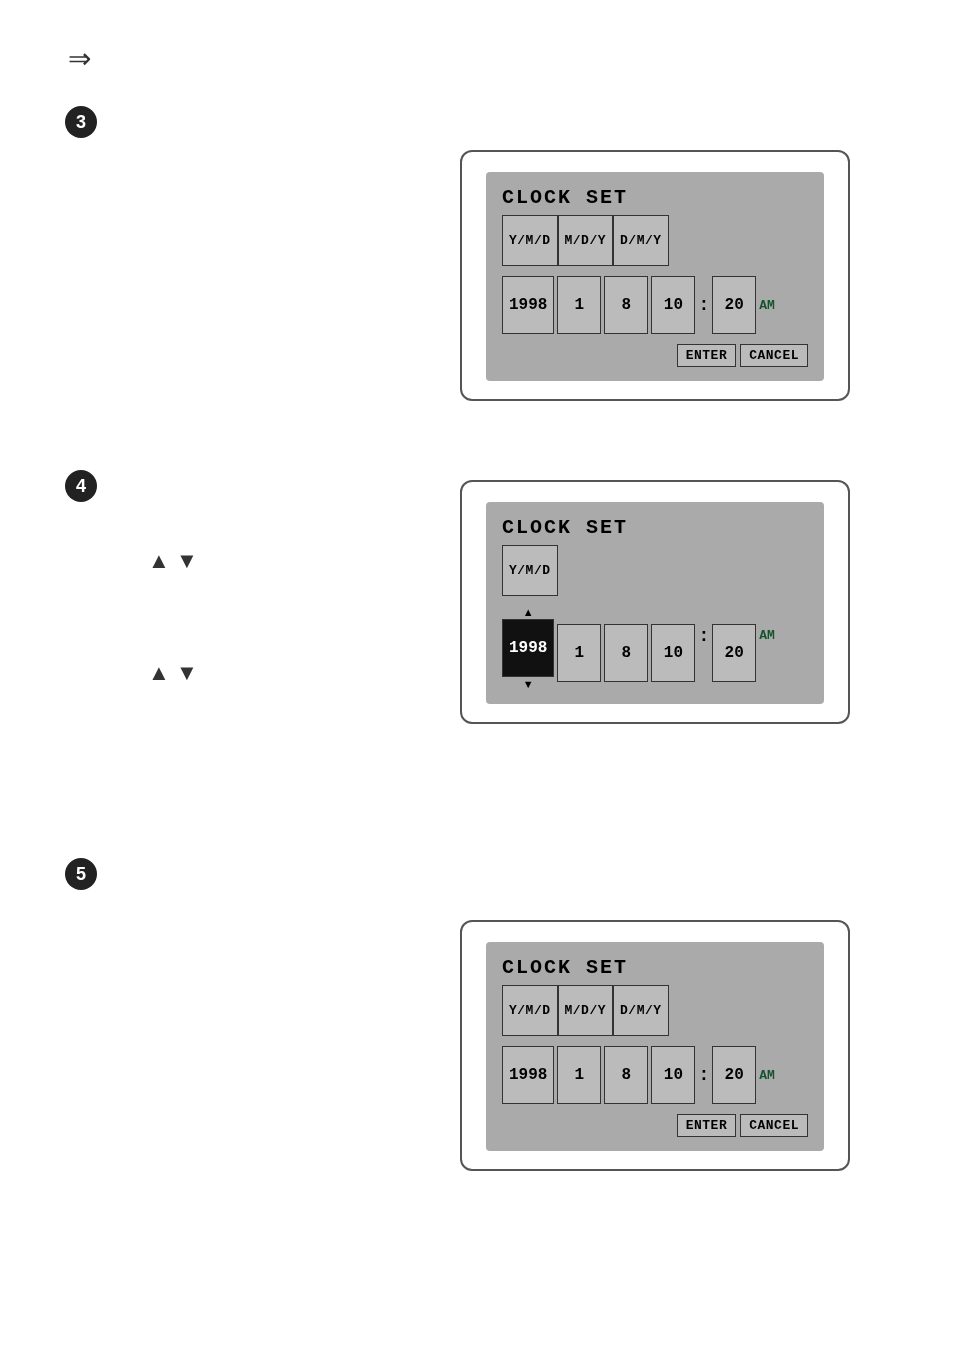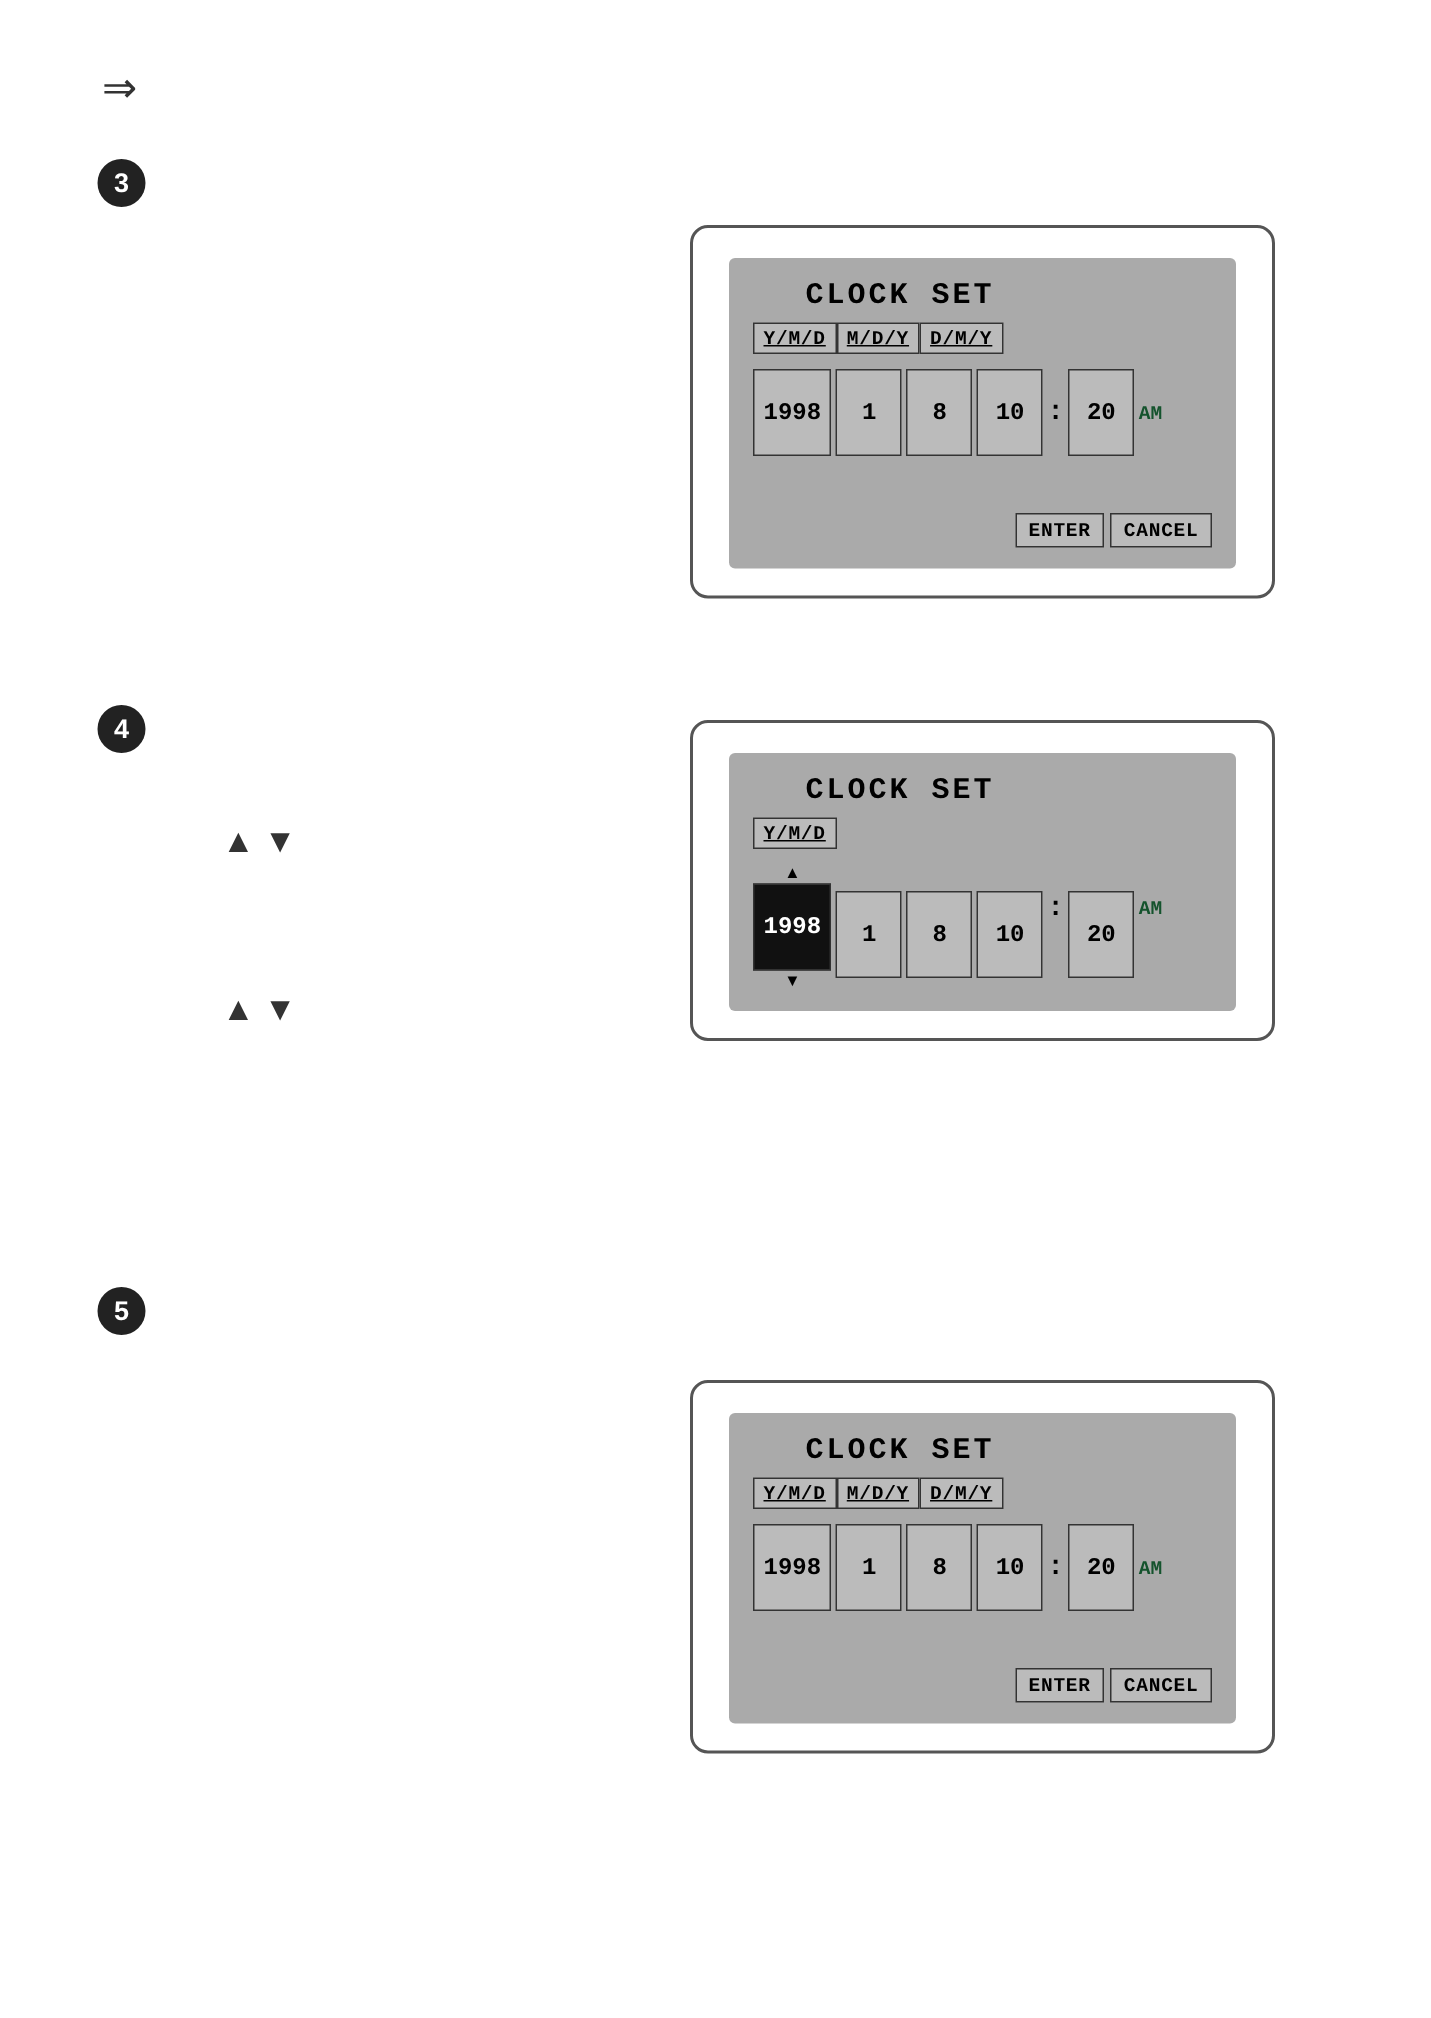--- a/index.html
+++ b/index.html
@@ -58,39 +58,37 @@
       padding: 14px 16px 14px 16px;
     }
 
     .clock-title {
       font-size: 20px;
       font-weight: bold;
       letter-spacing: 2px;
       color: #000;
       margin-bottom: 6px;
       font-family: 'Courier New', monospace;
-      margin-left: 35px;
     }
 
     .date-format-row {
       display: flex;
       gap: 0;
       margin-bottom: 10px;
     }
 
     .fmt-btn {
       border: 1.5px solid #333;
       background: #bbb;
       font-size: 13px;
       font-weight: bold;
       font-family: 'Courier New', monospace;
-      padding: 2px 6px;
+      padding: 17px 6px;
       cursor: pointer;
       letter-spacing: 0.5px;
-      text-decoration: underline;
     }
 
     .time-row {
       display: flex;
       align-items: center;
       gap: 3px;
       margin-bottom: 10px;
     }
 
     .time-field {
@@ -127,21 +125,20 @@
 
     .action-btn {
       border: 1.5px solid #333;
       background: #bbb;
       font-size: 13px;
       font-weight: bold;
       font-family: 'Courier New', monospace;
       padding: 3px 8px;
       cursor: pointer;
       letter-spacing: 0.5px;
-      margin-top: 28px;
     }
 
     .year-field-selected {
       background: #111 !important;
       color: #fff;
     }
 
     
     .panel2-inner {
       background: #aaa;

